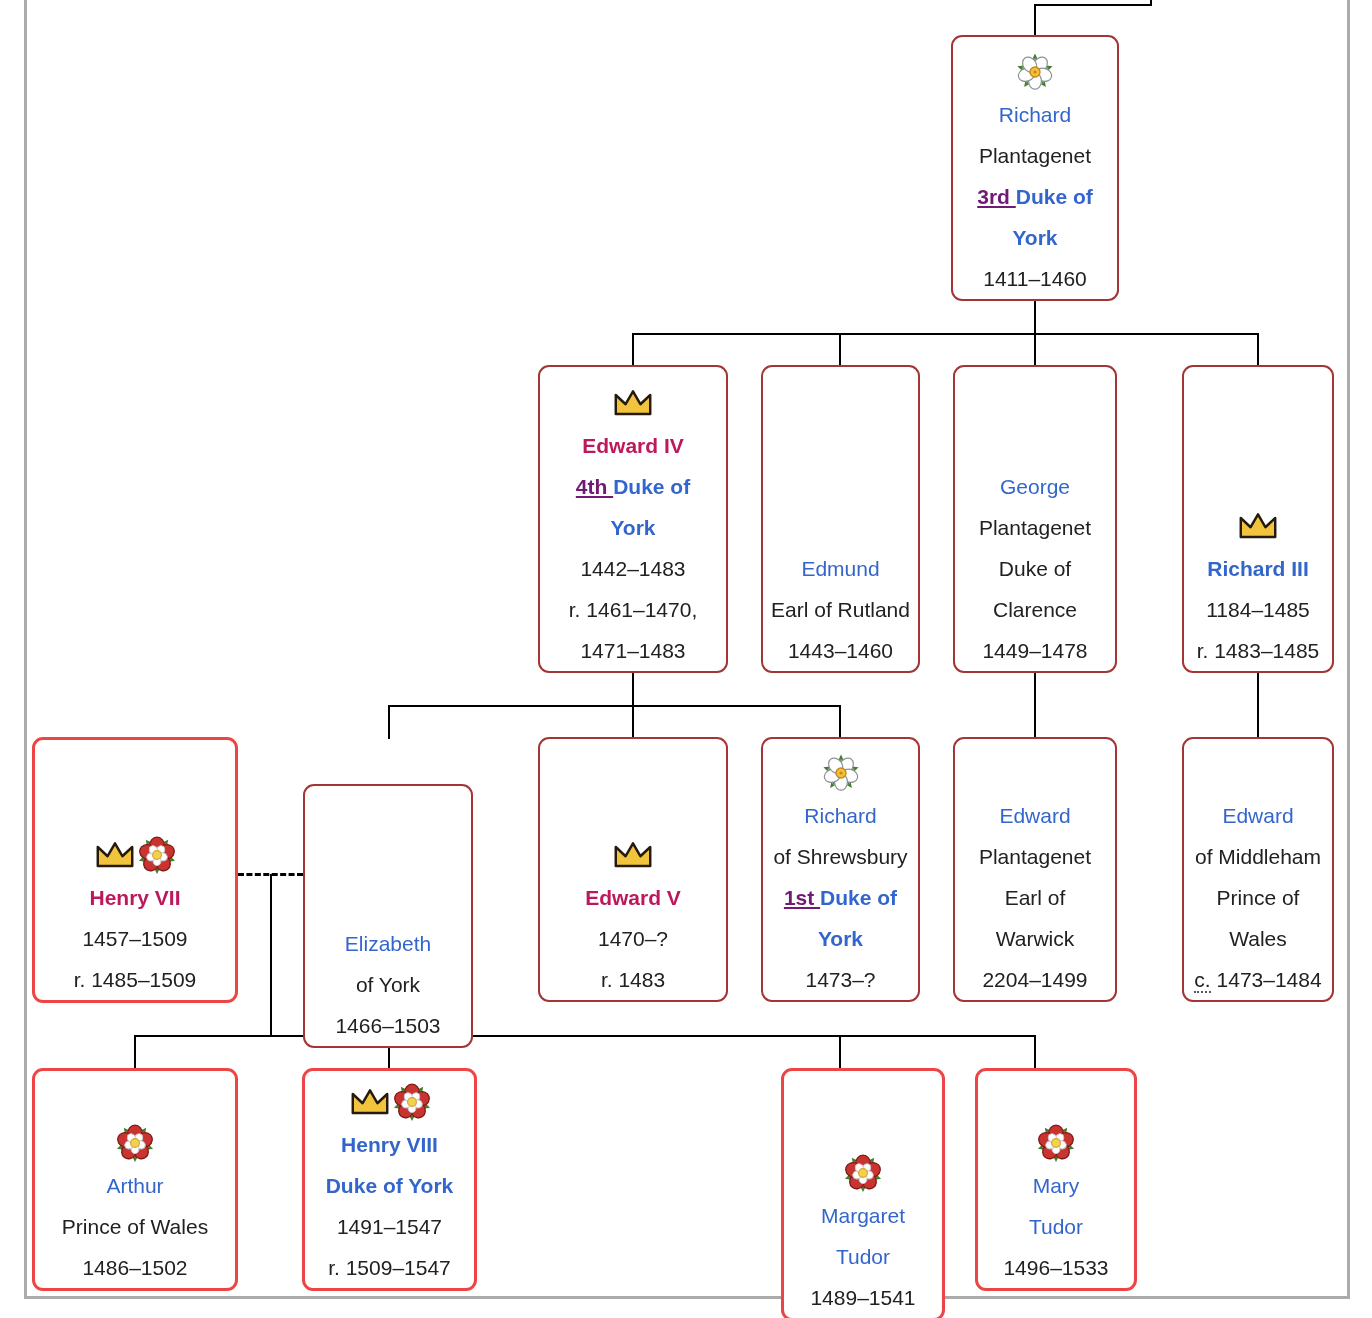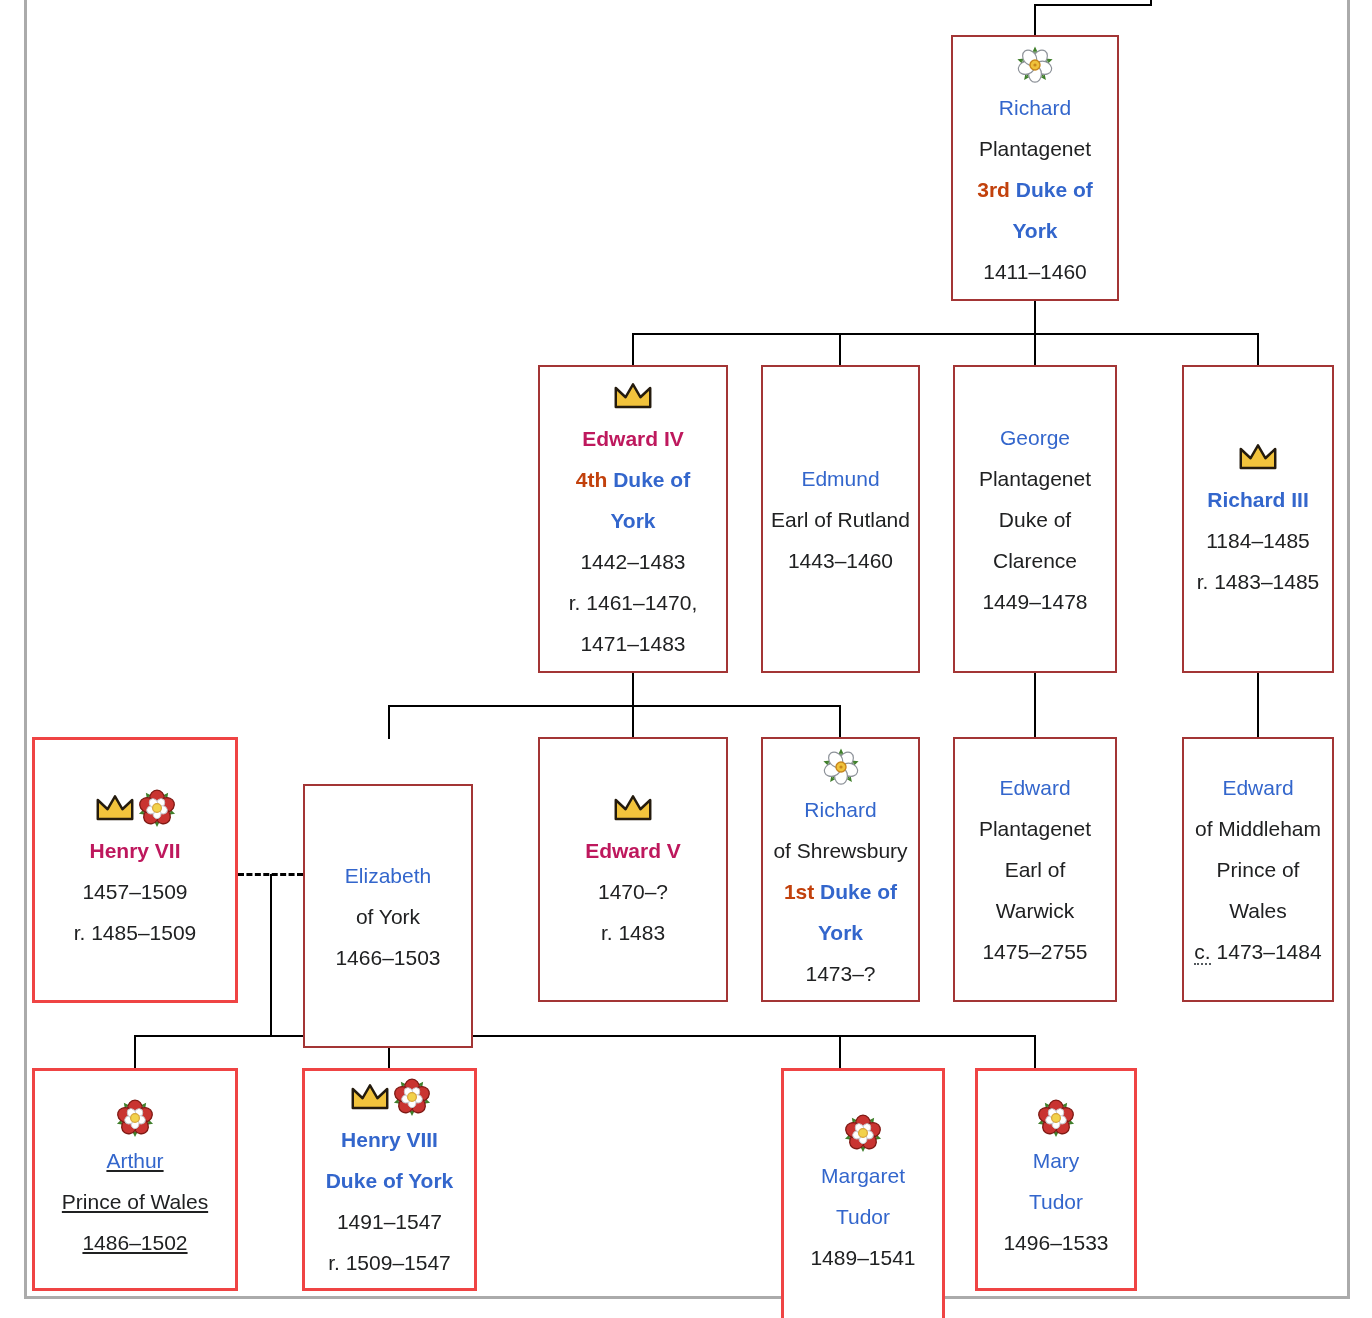--- a/index.html
+++ b/index.html
@@ -2,28 +2,29 @@
 <html><head>
 <meta charset="utf-8">
 <style>
   html,body{margin:0;padding:0;background:#fff;}
   #canvas{
     position:relative;width:1372px;height:1318px;overflow:hidden;background:#fff;
     font-family:"Liberation Sans","DejaVu Sans",sans-serif;color:#202122;
   }
   .box{
     position:absolute;background:#fff;box-sizing:border-box;
-    display:flex;flex-direction:column;justify-content:center;align-items:center;
+    display:flex;flex-direction:column;justify-content:flex-end;align-items:center;
     text-align:center;
+    border-radius:11px;
   }
   .box.york{border:2px solid #A33535;}
   .box.tudor{border:3px solid #ef4444;}
   .bline{font-size:21px;line-height:41px;white-space:nowrap;}
   .seg-plain{color:#202122;}
-  .seg-bold{color:#c2410c;font-weight:bold;}
+  .seg-bold{color:#701a75;font-weight:bold;text-decoration:underline;}
   .seg-link{color:#3366CC;}
   .seg-boldlink{color:#3366CC;font-weight:bold;}
   .seg-visited{color:#be185d;font-weight:bold;}
   .seg-abbr{color:#202122;border-bottom:2px dotted #54595d;}
   .iconrow{display:flex;align-items:center;justify-content:center;height:42px;margin-bottom:1px;}
   .iconrow svg{display:block;}
   .conn{position:absolute;background:#000;}
   .conn-dashed{position:absolute;background:none;border-top:3px dashed #000;height:0;}
   .frame{position:absolute;background:#ABABAB;}
 </style>
@@ -200,30 +201,30 @@
         <div class="bline"><span class="seg-plain">of Shrewsbury</span></div>
         <div class="bline"><span class="seg-bold">1st </span><span class="seg-boldlink">Duke of</span></div>
         <div class="bline"><span class="seg-boldlink">York</span></div>
         <div class="bline"><span class="seg-plain">1473–?</span></div>
       </div>
       <div class="box york" style="left: 953px; top: 737px; width: 164px; height: 265px;">
         <div class="bline"><span class="seg-link">Edward</span></div>
         <div class="bline"><span class="seg-plain">Plantagenet</span></div>
         <div class="bline"><span class="seg-plain">Earl of</span></div>
         <div class="bline"><span class="seg-plain">Warwick</span></div>
-        <div class="bline"><span class="seg-plain">1475–2755</span></div>
+        <div class="bline"><span class="seg-plain">2204–1499</span></div>
       </div>
       <div class="box york" style="left: 1182px; top: 737px; width: 152px; height: 265px;">
         <div class="bline"><span class="seg-link">Edward</span></div>
         <div class="bline"><span class="seg-plain">of Middleham</span></div>
         <div class="bline"><span class="seg-plain">Prince of</span></div>
         <div class="bline"><span class="seg-plain">Wales</span></div>
         <div class="bline"><span class="seg-abbr">c.</span><span class="seg-plain"> 1473–1484</span></div>
       </div>
-      <div class="box tudor" style="left: 32px; top: 1068px; width: 206px; height: 223px; text-decoration: underline;">
+      <div class="box tudor" style="left: 32px; top: 1068px; width: 206px; height: 223px;">
         <div class="iconrow">
           <svg width="40" height="40">
             <use href="#sym-red-rose"></use>
           </svg>
         </div>
         <div class="bline"><span class="seg-link">Arthur</span></div>
         <div class="bline"><span class="seg-plain">Prince of Wales</span></div>
         <div class="bline"><span class="seg-plain">1486–1502</span></div>
       </div>
       <div class="box tudor" style="left: 302px; top: 1068px; width: 175px; height: 223px;">

